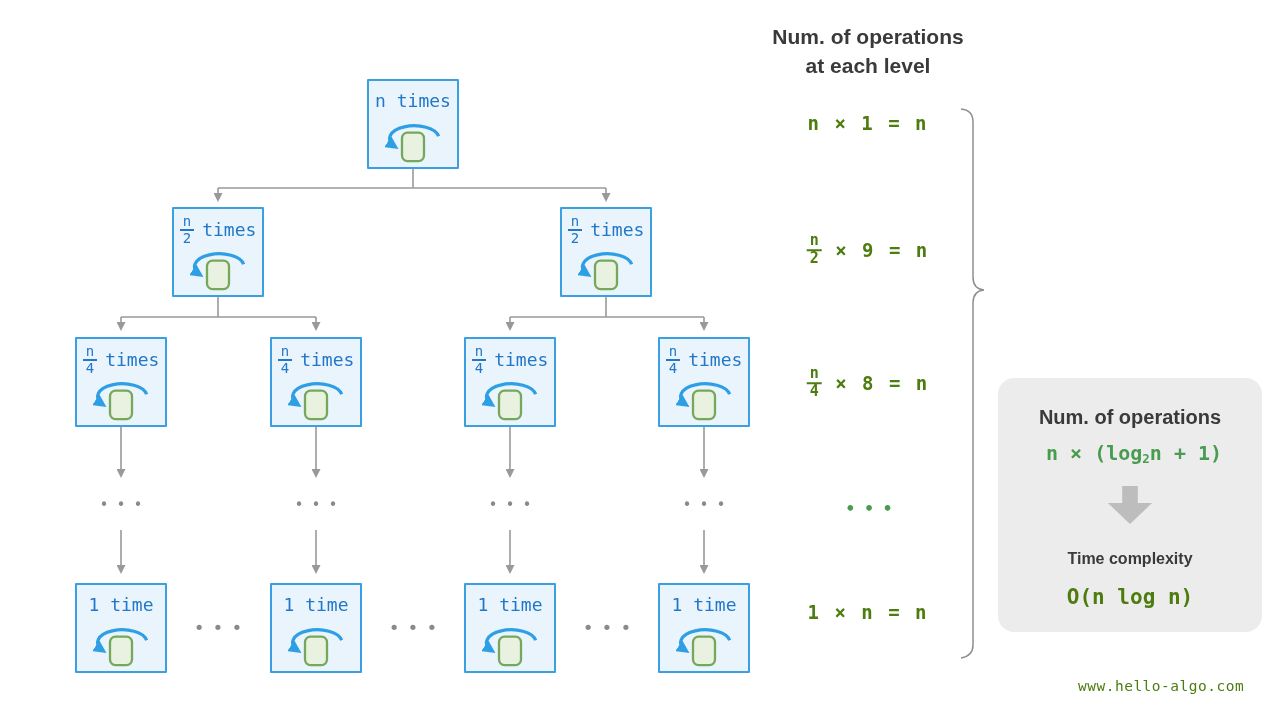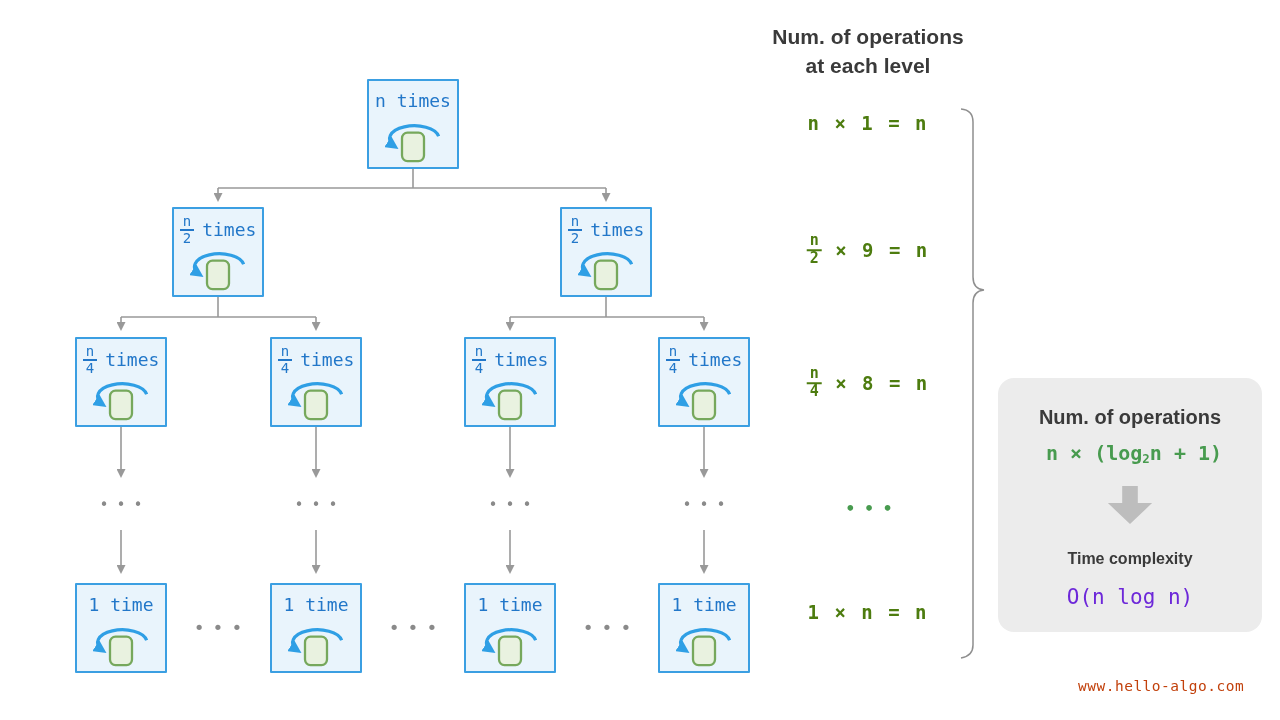--- a/index.html
+++ b/index.html
@@ -52,24 +52,24 @@
   .panel .p-title{position:absolute;top:28px;left:0;right:0;text-align:center;
         color:#3a3a3a;font-weight:bold;font-size:20px;}
   .panel .p-formula{position:absolute;top:63px;left:0;right:0;text-align:left;
         font-family:"DejaVu Sans Mono",monospace;font-weight:bold;font-size:20px;color:#489b4f;margin-left:48px;}
   .panel .p-arrow{position:absolute;top:108px;left:50%;transform:translateX(-50%);
         width:46px;height:38px;background:#bdbdbd;
         clip-path:polygon(33% 0,67% 0,67% 45%,98% 45%,50% 100%,2% 45%,33% 45%);}
   .panel .p-subtitle{position:absolute;top:172px;left:0;right:0;text-align:center;
         color:#3a3a3a;font-weight:bold;font-size:16px;}
   .panel .p-complexity{position:absolute;top:207px;left:0;right:0;text-align:center;
-        font-family:"DejaVu Sans Mono",monospace;font-weight:normal;font-size:21px;color:#6d28d9;}
+        font-family:"DejaVu Sans Mono",monospace;font-weight:bold;font-size:21px;color:#4d7c0f;}
 
   .watermark{position:absolute;left:1078px;top:678px;font-family:"DejaVu Sans Mono",monospace;
-        font-size:14.5px;color:#c2410c;letter-spacing:0.5px;}
+        font-size:14.5px;color:#4d7c0f;letter-spacing:0.5px;}
 </style>
 </head>
 <body>
 
 <div class="canvas">
 
   <svg class="layer" width="1280" height="720">
     <defs>
       <marker id="arr" markerUnits="userSpaceOnUse" markerWidth="9" markerHeight="9" refX="7" refY="4.5" orient="auto">
         <path d="M0 0 L9 4.5 L0 9 Z" fill="#999999"></path>

